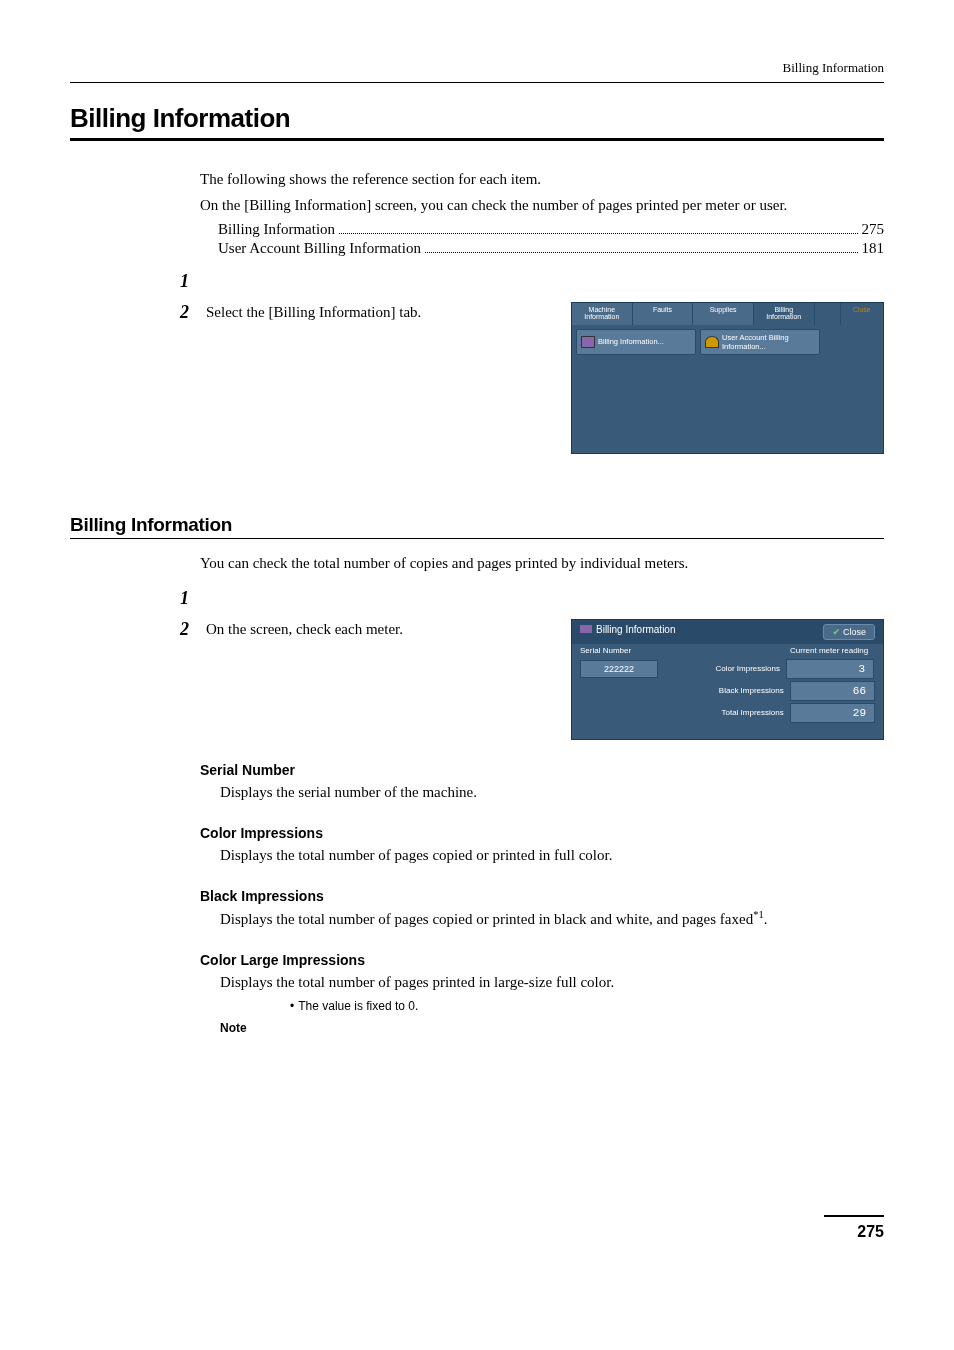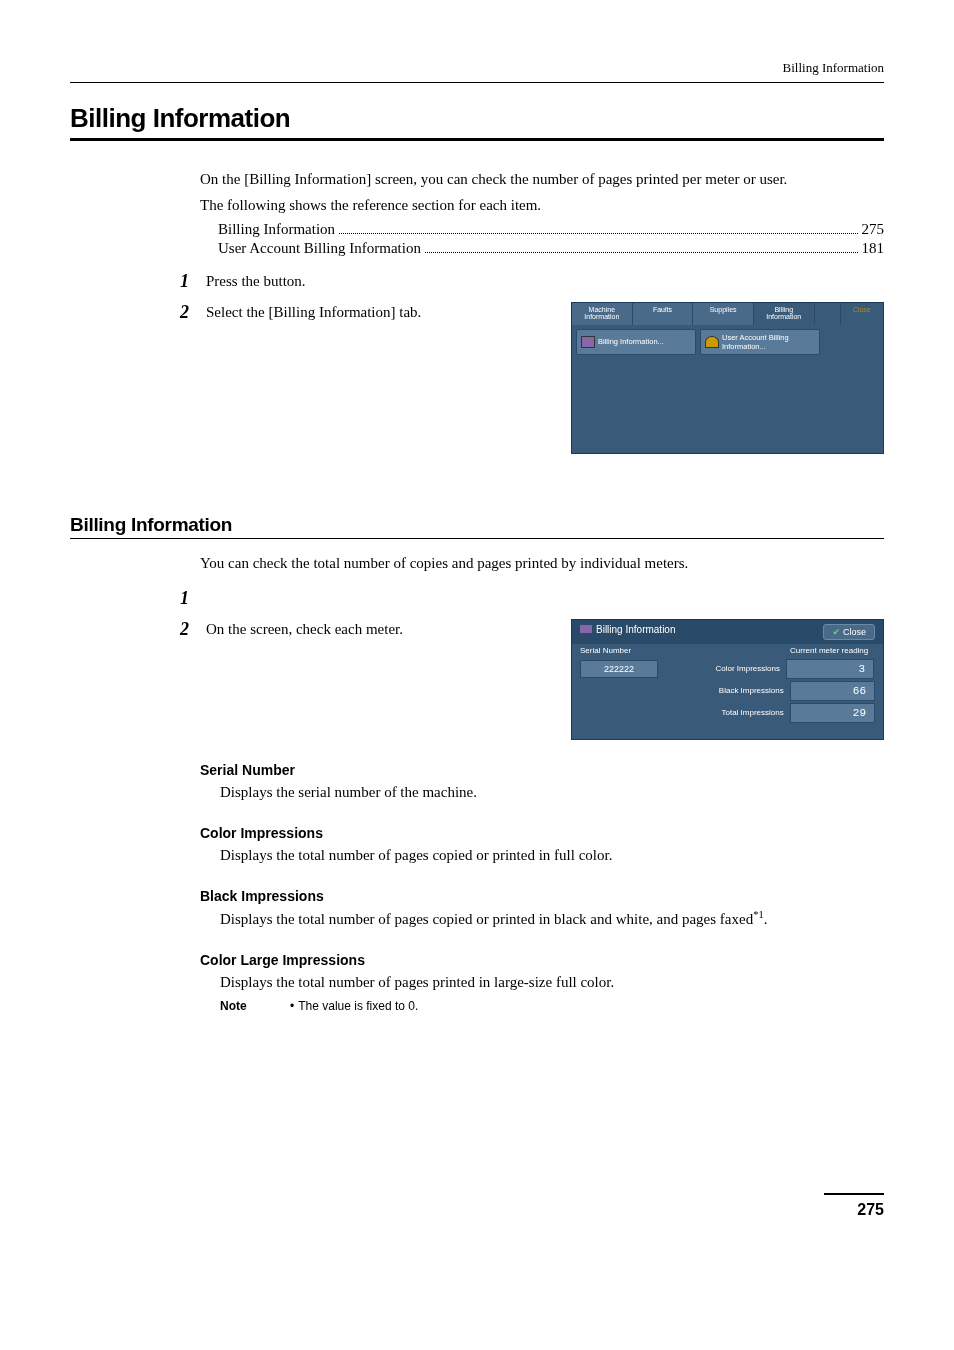--- a/index.html
+++ b/index.html
@@ -115,20 +115,21 @@
   .note-row {
     display: flex;
     margin: 6px 0 0 150px;
     font-family: Arial, sans-serif;
     font-size: 12px;
   }
   .note-label {
     font-weight: bold;
     width: 70px;
     flex-shrink: 0;
+    margin-top: 22px;
   }
   .note-bullet {
     margin-right: 4px;
   }
   .page-num {
     text-align: right;
     font-family: Arial, sans-serif;
     font-weight: bold;
     font-size: 16px;
     margin-top: 180px;
@@ -262,40 +263,39 @@
 </head>
 <body>
 
 <div class="running-header">Billing Information</div>
 <div class="top-rule"></div>
 
 <h1 class="main-heading">Billing Information</h1>
 <hr class="heavy-rule">
 
 <div class="body-indent">
+  <p class="body-para">The following shows the reference section for each item.</p>
   <p class="body-para">On the [Billing Information] screen, you can check the number of pages printed per meter or user.</p>
-  <p class="body-para">The following shows the reference section for each item.</p>
   <div id="refs">
       <div class="ref-row">
         <span class="ref-label">Billing Information</span>
         <span class="ref-dots"></span>
         <span class="ref-page">275</span>
       </div>
       <div class="ref-row">
         <span class="ref-label">User Account Billing Information</span>
         <span class="ref-dots"></span>
         <span class="ref-page">181</span>
       </div>
     </div>
 </div>
 
 <div id="steps-a">
     <div class="step-row">
       <span class="step-num">1</span>
-      <span class="step-text">Press the <machine status=""> button.</machine></span>
     </div>
     <div class="step-image-row">
       <div class="step-image-left">
         <span class="step-num">2</span>
         <span class="step-text">Select the [Billing Information] tab.</span>
       </div>
       <div class="screenshot-box">
         <div class="ss1">
           <div class="ss1-tabs">
             <div class="ss1-tab">Machine<br>Information</div>

